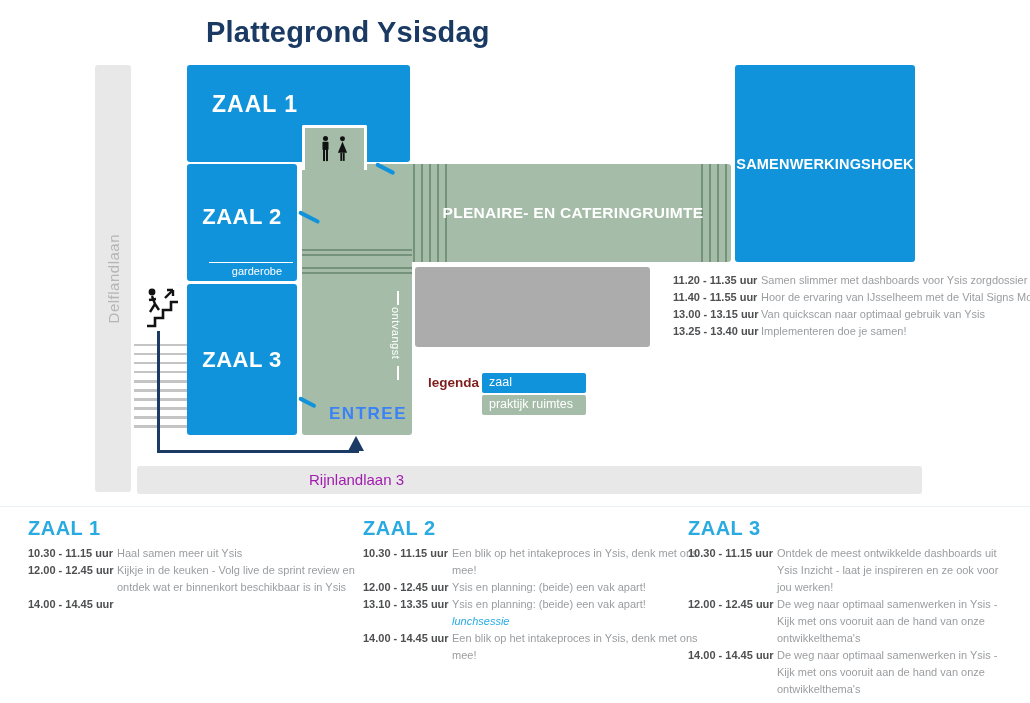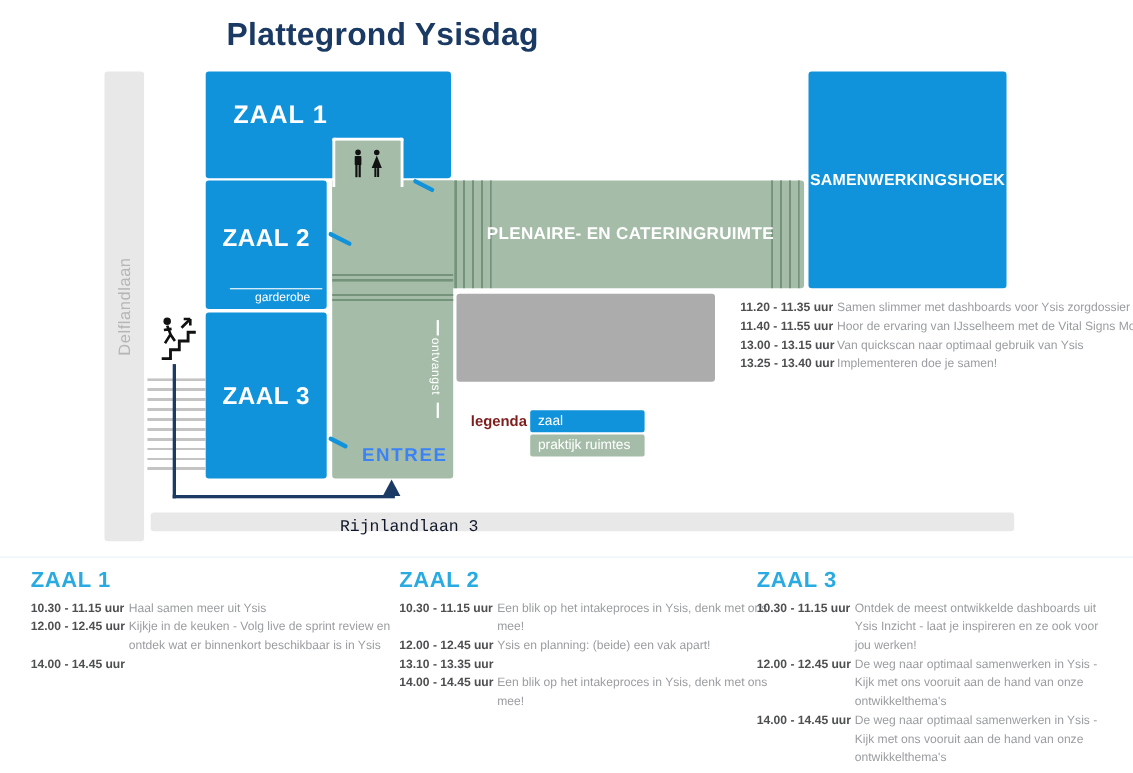--- a/index.html
+++ b/index.html
@@ -7,22 +7,22 @@
           font-family:"Liberation Sans",sans-serif;}
   .abs{position:absolute;}
 
   
   .page-title{left:186px;top:16px;font-size:29px;font-weight:700;color:#1A3A64;letter-spacing:.2px;margin-left:20px;}
 
   
   .street-left{left:95px;top:65px;width:36px;height:427px;background:#E8E8E8;border-radius:3px;
                display:flex;align-items:center;justify-content:center;}
   .street-left span{writing-mode:vertical-rl;transform:rotate(180deg);color:#B5B5B5;font-size:15px;letter-spacing:.5px;}
-  .street-bottom{left:137px;top:466px;width:785px;height:17px;background:#E8E8E8;border-radius:3px;
-                 color:#0f172a;font-size:15px;line-height:28px;padding-left:172px;box-sizing:border-box;font-family:Liberation Mono, monospace;}
+  .street-bottom{left:137px;top:466px;width:785px;height:28px;background:#E8E8E8;border-radius:3px;
+                 color:#a21caf;font-size:15px;line-height:28px;padding-left:172px;box-sizing:border-box;}
 
   
   .room-blue{background:#1193DB;border-radius:3px;color:#fff;}
   .room-green{background:#A5BDA8;border-radius:3px;color:#fff;}
   .room-gray{background:#ACACAC;border-radius:3px;color:#C9C9C9;}
   .zaal1{left:187px;top:65px;width:223px;height:97px;display:flex;align-items:center;}
   .zaal1 span{font-size:23px;font-weight:700;letter-spacing:1px;padding-left:25px;margin-top:-18px;}
   .kantoor{left:414px;top:65px;width:317px;height:95px;display:flex;align-items:center;justify-content:center;
            font-size:15.5px;}
   .swhoek{left:735px;top:65px;width:180px;height:197px;display:flex;align-items:center;justify-content:center;}
@@ -244,20 +244,21 @@
           <span class="desc"><span>Een blik op het intakeproces in Ysis, denk met ons mee!</span> </span>
         </div>
 
         <div class="srow">
           <span class="time">12.00 - 12.45 uur</span>
           <span class="desc"><span>Ysis en planning: (beide) een vak apart!</span> </span>
         </div>
 
         <div class="srow">
           <span class="time">13.10 - 13.35 uur</span>
+          <span class="desc"><span>Ysis en planning: (beide) een vak apart!</span> <span class="note">lunchsessie</span></span>
         </div>
 
         <div class="srow">
           <span class="time">14.00 - 14.45 uur</span>
           <span class="desc"><span>Een blik op het intakeproces in Ysis, denk met ons mee!</span> </span>
         </div>
       </div>
   </div>
 
   <div class="abs sched sched-3">

